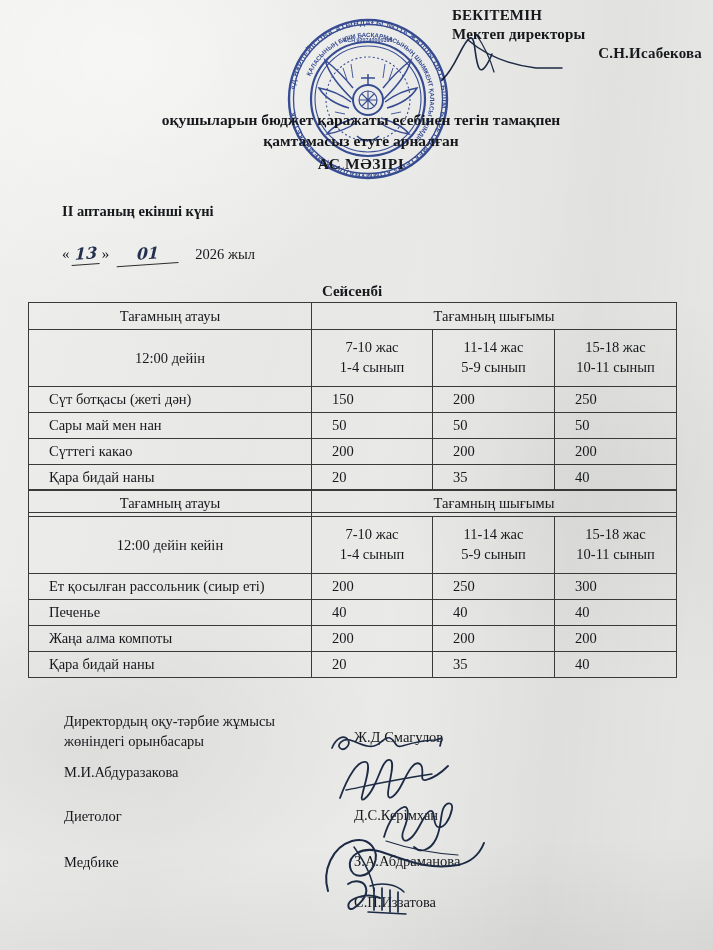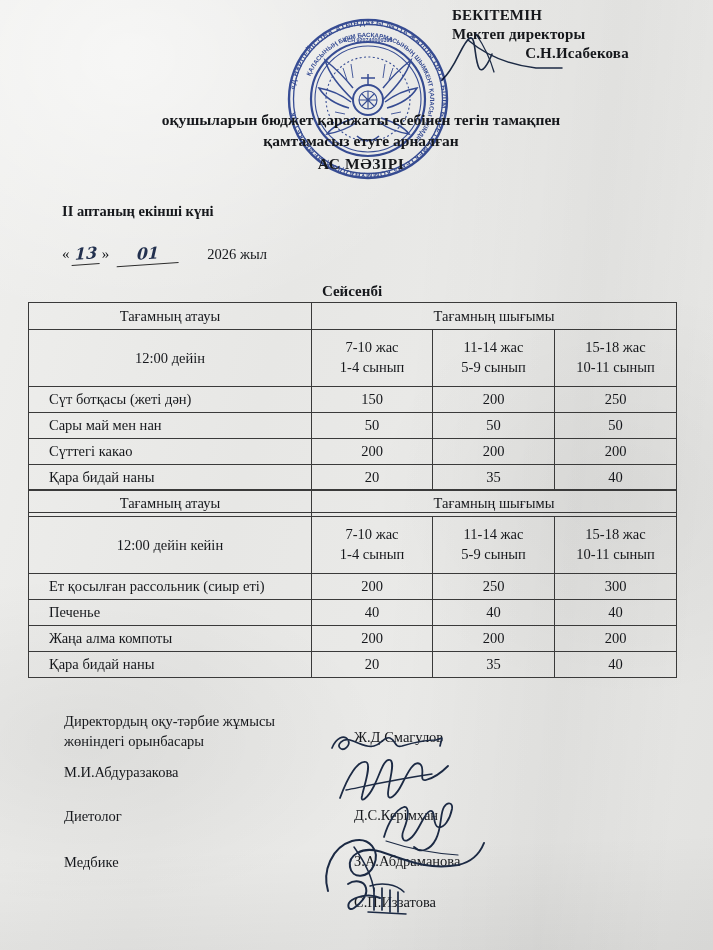--- a/index.html
+++ b/index.html
@@ -51,21 +51,21 @@
     width: 258px;
     text-align: left;
     font-weight: bold;
     font-size: 15px;
     line-height: 1.28;
     letter-spacing: .2px;
   }
   .approve .line2 { white-space: nowrap; }
   .approve .name {
     display: block;
-    text-align: center;
+    text-align: right;
     padding-right: 8px;
   }
 
   
   .dir-sign {
     position: absolute;
     left: 432px;
     top: 28px;
     width: 150px;
     height: 60px;
@@ -129,21 +129,21 @@
     border-bottom: 1.3px solid #2b2b2b;
     padding: 0 3px 1px 3px;
     min-width: 22px;
     text-align: center;
     transform: rotate(-4deg) skewX(-6deg);
   }
   .hand.month {
     min-width: 56px;
     margin: 0 6px;
   }
-  .date-line .year { margin-left: 20px; }
+  .date-line .year { margin-left: 8px; }
 
   
   .day-name {
     position: absolute;
     left: 28px;
     top: 283px;
     width: 648px;
     text-align: center;
     font-weight: bold;
     font-size: 15px;
@@ -194,21 +194,20 @@
     height: 52px;
     vertical-align: middle;
   }
   .dish {
     text-align: left;
     height: 21px;
     padding-left: 6px;
     font-size: 14.5px;
   }
   .amt {
-    text-align: center;
     height: 21px;
     font-size: 14.5px;
   }
   .spacer-row td {
     height: 17px;
     border-left: 1.1px solid #3a3a3a;
     border-right: 1.1px solid #3a3a3a;
     border-top: 1.1px solid #3a3a3a;
     border-bottom: none;
   }

